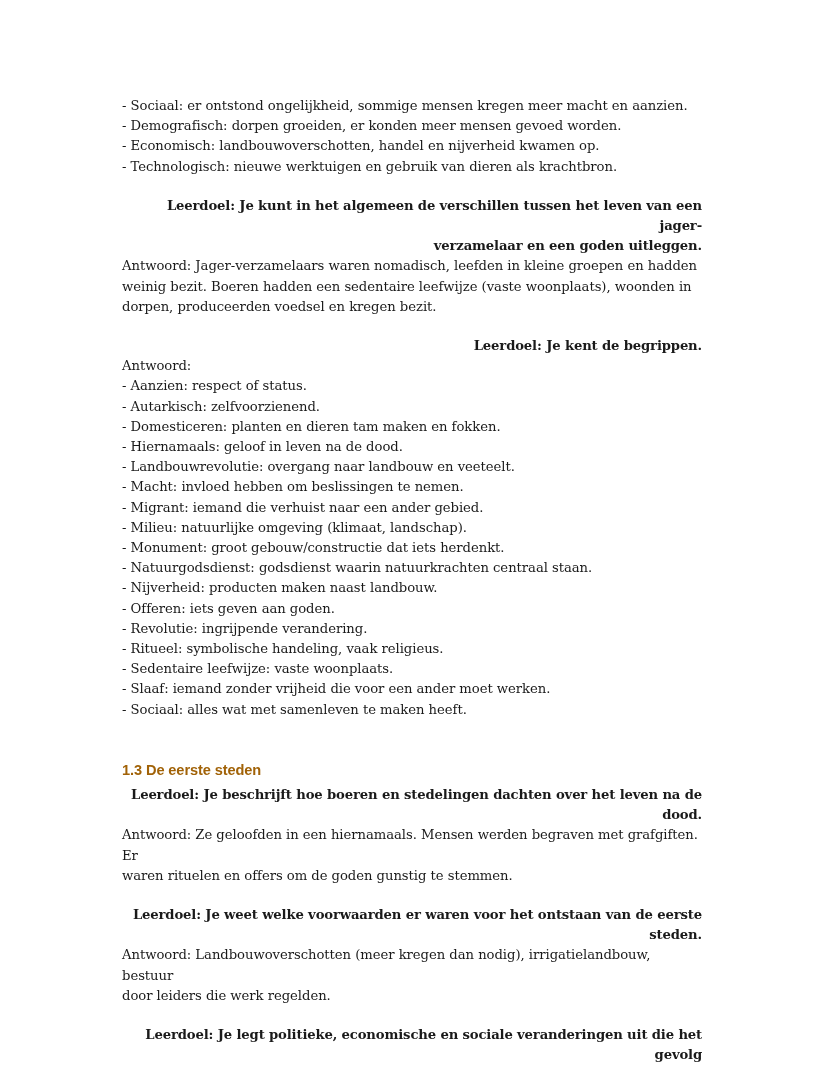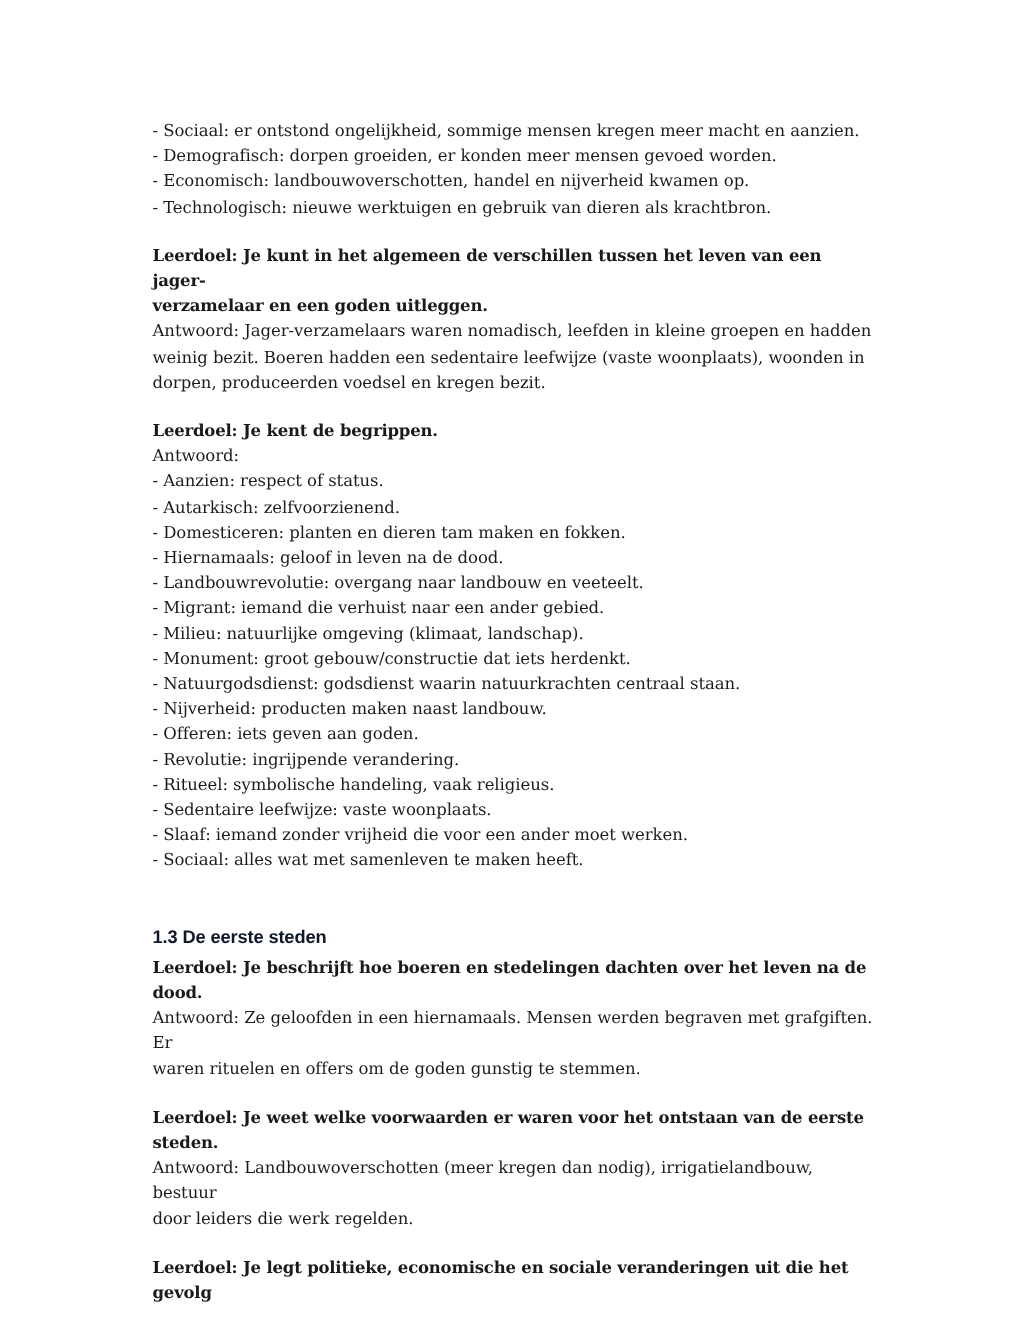--- a/index.html
+++ b/index.html
@@ -31,29 +31,30 @@
   .line {
     font-size: 13.2px;
     line-height: 20.2px;
     letter-spacing: -0.05px;
     white-space: pre-wrap;
     color: #1a1a1a;
   }
   .line.bold {
     font-weight: bold;
     letter-spacing: -0.15px;
+    text-align: right;
   }
   .spacer-md { height: 19px; }
   .spacer-lg { height: 40px; }
   .heading {
     font-family: "Liberation Sans", "DejaVu Sans", sans-serif;
     font-size: 14.6px;
     line-height: 20px;
     font-weight: bold;
-    color: #0f172a;
+    color: #a16207;
     letter-spacing: -0.1px;
     margin: 0 0 5px 0;
   }
 </style>
 </head>
 <body>
 
 <div class="page">
   <div class="content">
 
@@ -77,20 +78,21 @@
     <div class="spacer-md"></div>
 
     <div class="block tight">
       <div class="line bold">Leerdoel: Je kent de begrippen.</div>
       <div class="line">Antwoord:</div>
       <div class="line">- Aanzien: respect of status.</div>
       <div class="line">- Autarkisch: zelfvoorzienend.</div>
       <div class="line">- Domesticeren: planten en dieren tam maken en fokken.</div>
       <div class="line">- Hiernamaals: geloof in leven na de dood.</div>
       <div class="line">- Landbouwrevolutie: overgang naar landbouw en veeteelt.</div>
+      <div class="line">- Macht: invloed hebben om beslissingen te nemen.</div>
       <div class="line">- Migrant: iemand die verhuist naar een ander gebied.</div>
       <div class="line">- Milieu: natuurlijke omgeving (klimaat, landschap).</div>
       <div class="line">- Monument: groot gebouw/constructie dat iets herdenkt.</div>
       <div class="line">- Natuurgodsdienst: godsdienst waarin natuurkrachten centraal staan.</div>
       <div class="line">- Nijverheid: producten maken naast landbouw.</div>
       <div class="line">- Offeren: iets geven aan goden.</div>
       <div class="line">- Revolutie: ingrijpende verandering.</div>
       <div class="line">- Ritueel: symbolische handeling, vaak religieus.</div>
       <div class="line">- Sedentaire leefwijze: vaste woonplaats.</div>
       <div class="line">- Slaaf: iemand zonder vrijheid die voor een ander moet werken.</div>

